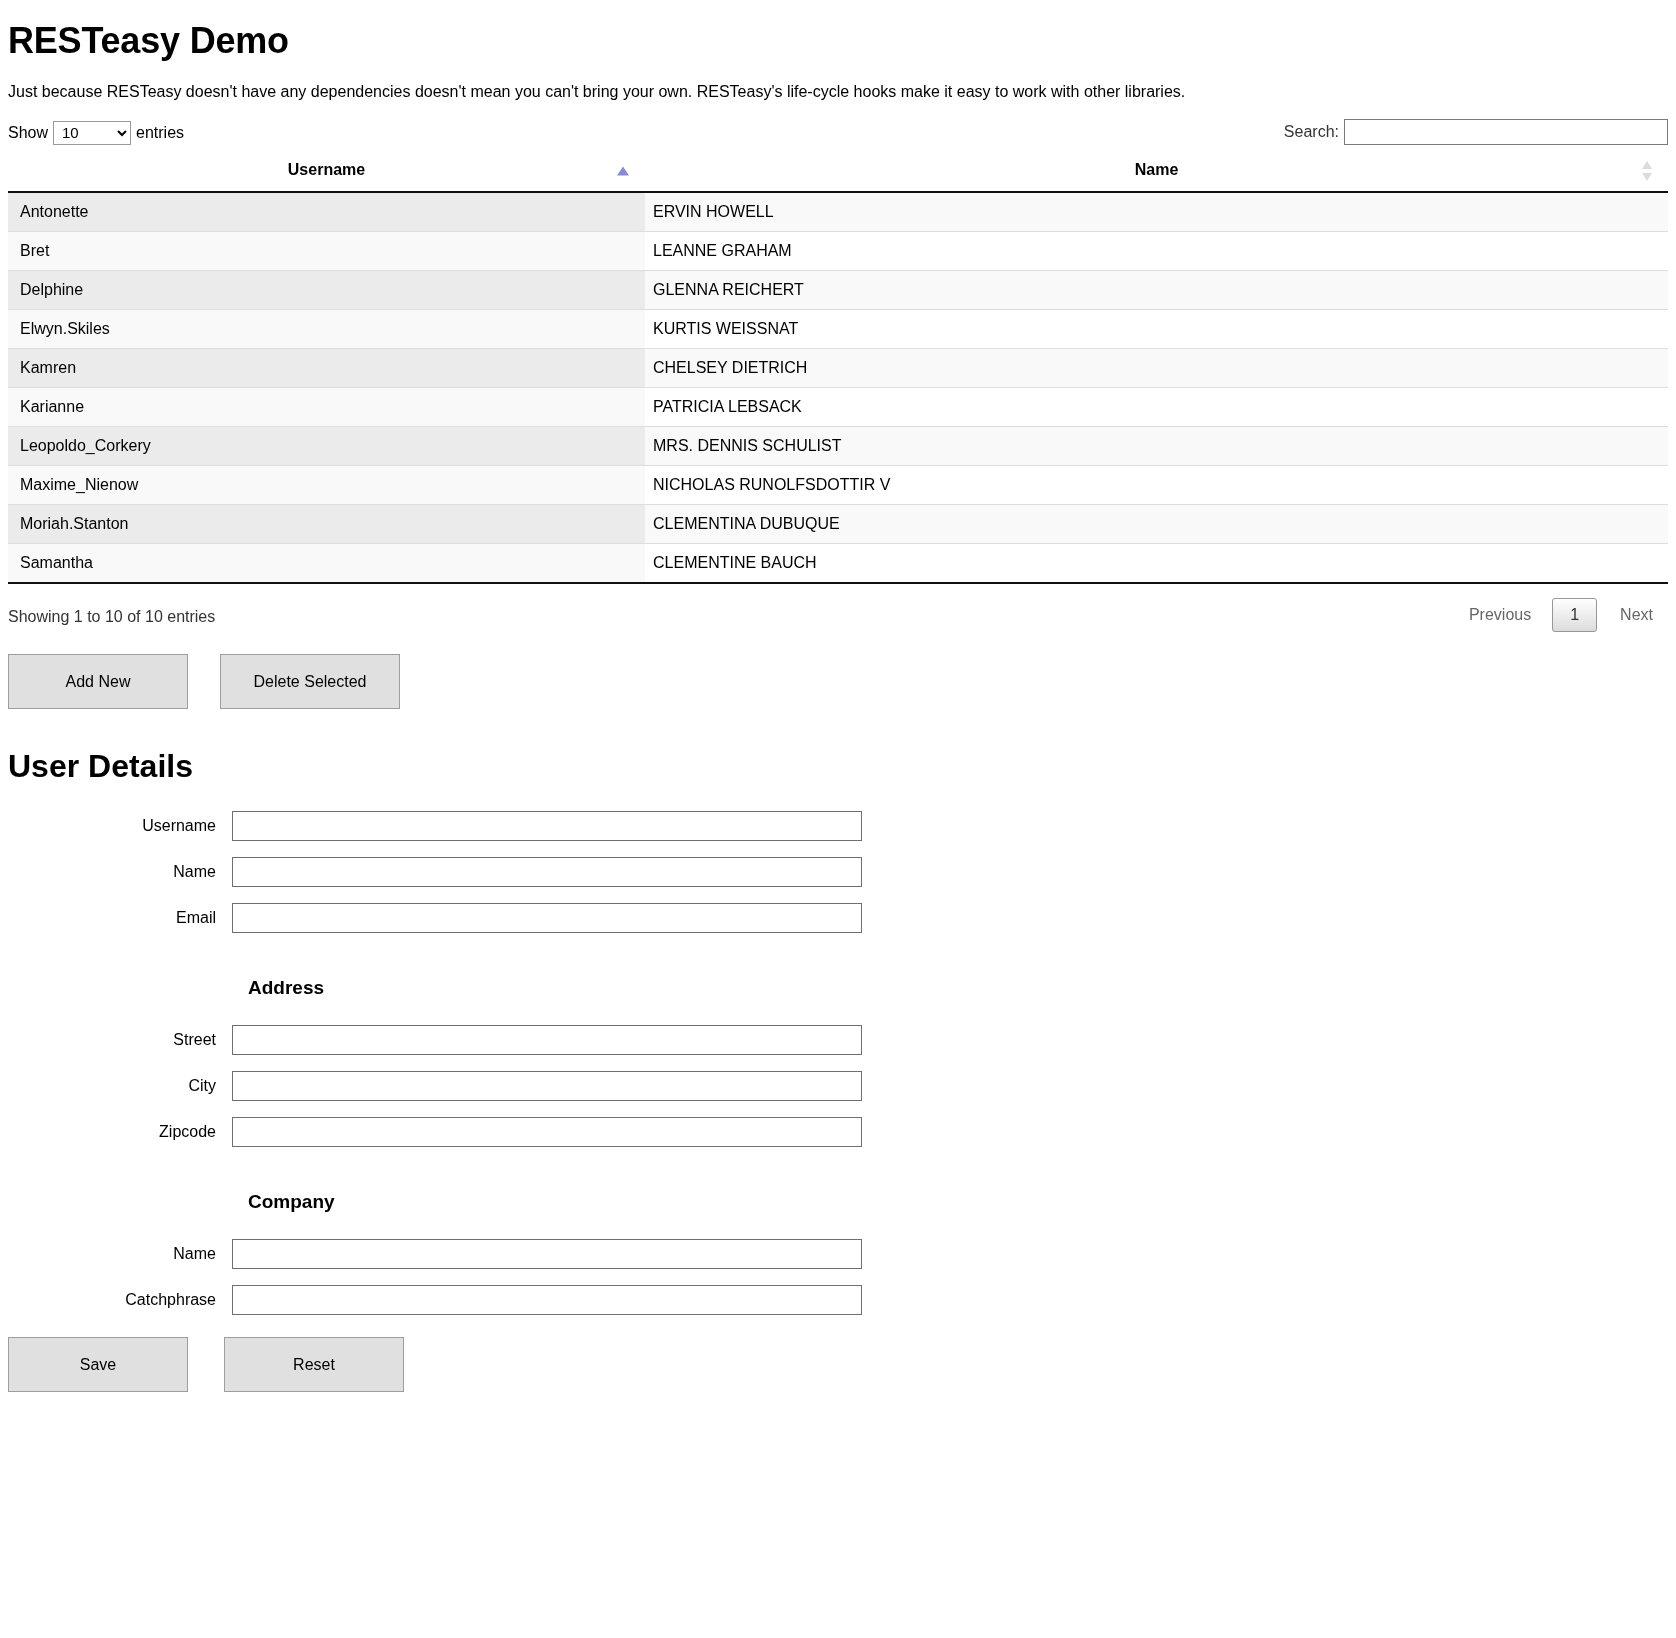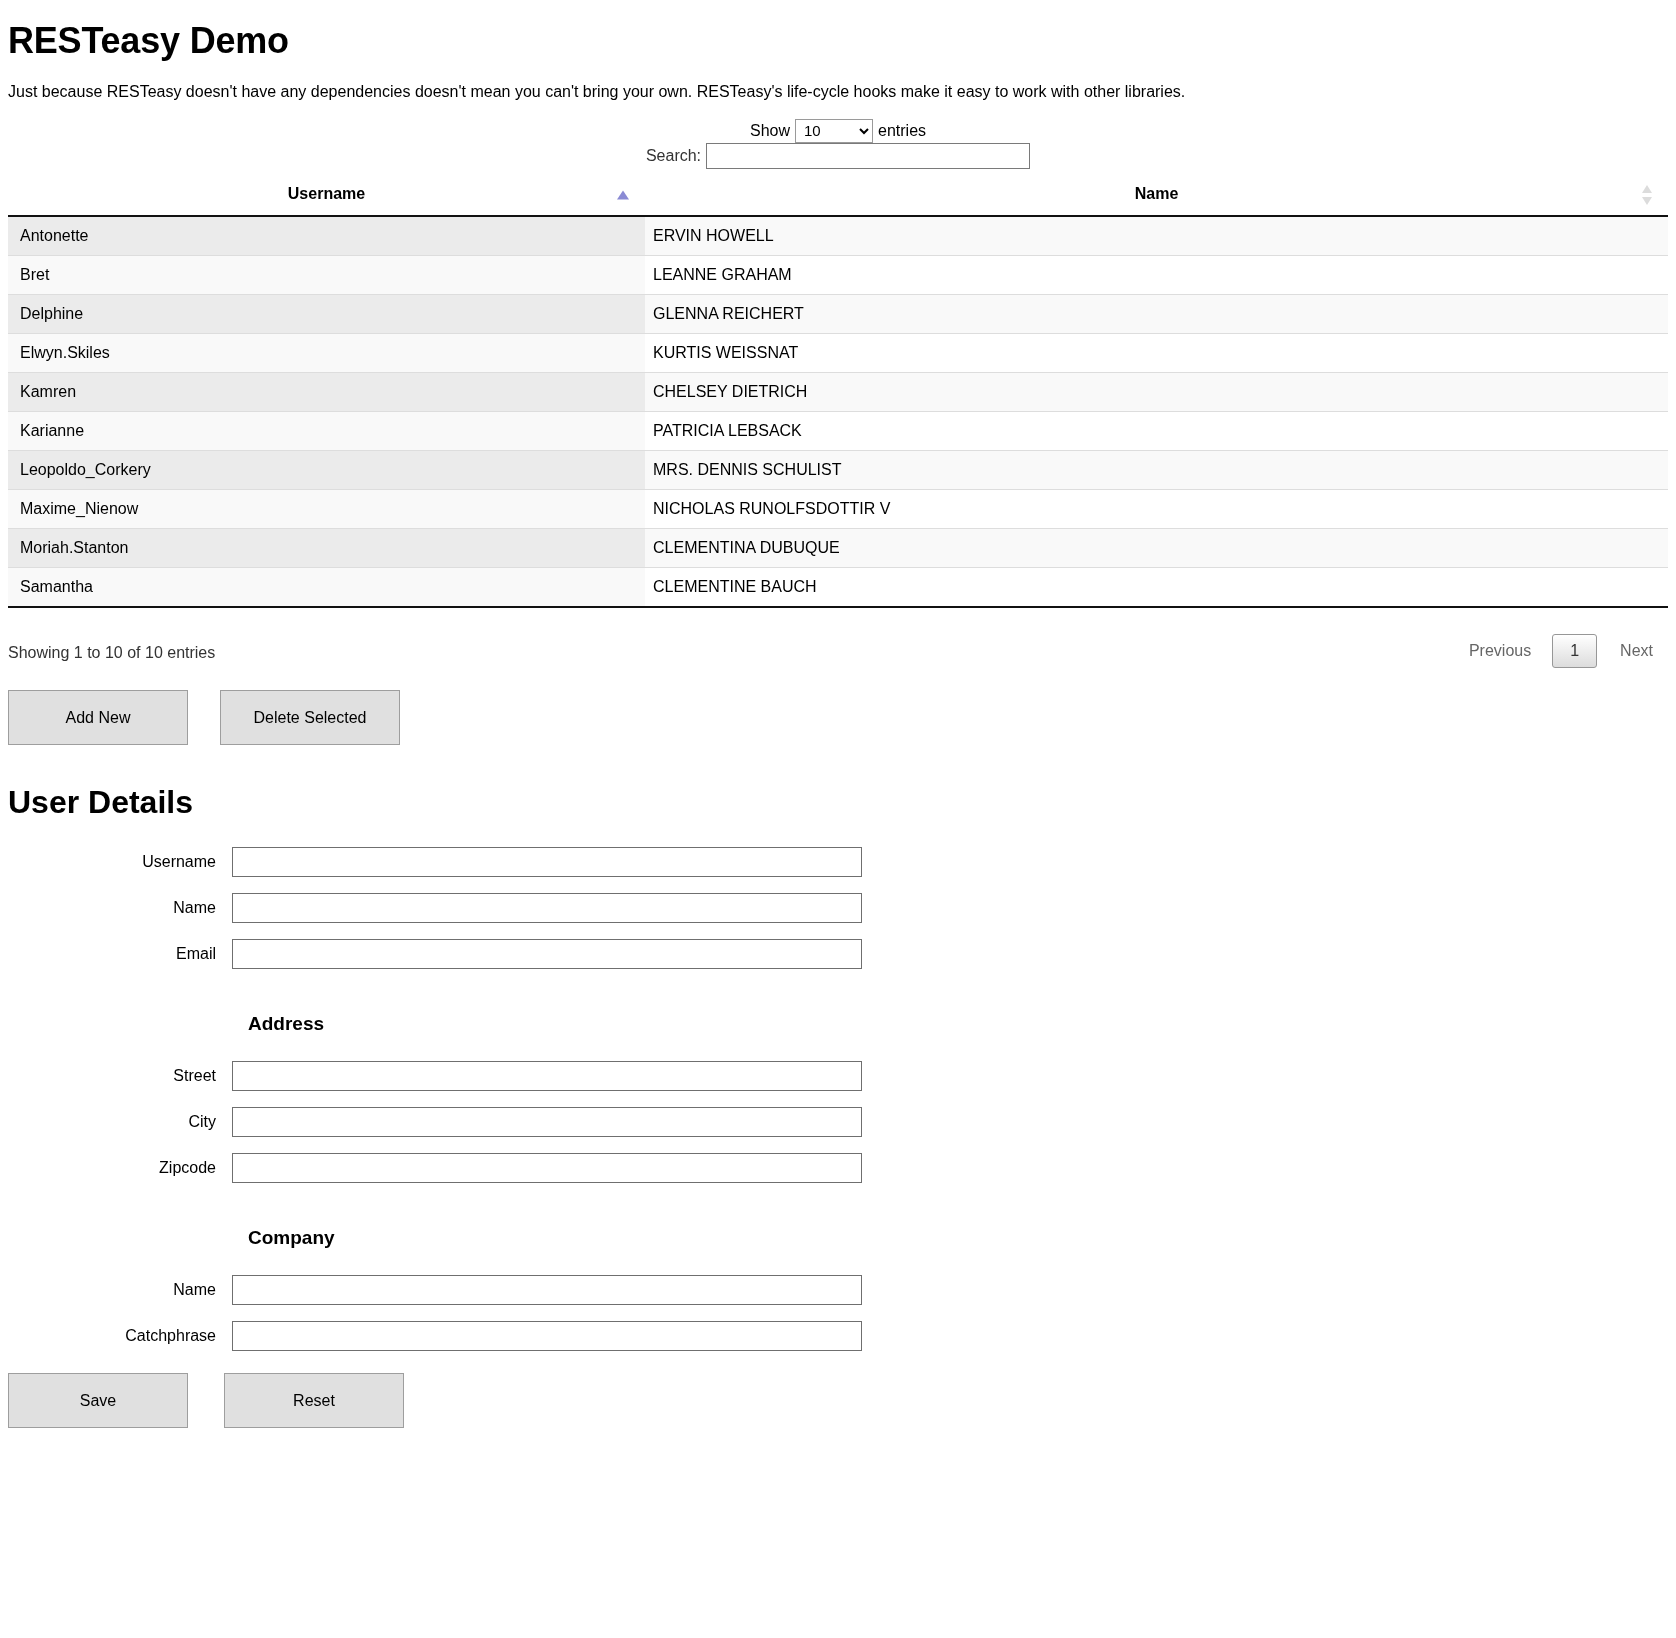--- a/index.html
+++ b/index.html
@@ -38,24 +38,23 @@
   p.intro {
     font-size: 16px;
     margin: 16px 0;
     line-height: 1.2;
   }
 
   
   .dt-top {
     display: flex;
     justify-content: space-between;
-    align-items: center;
+    align-items: flex-end;
     margin-top: 18px;
     margin-bottom: 6px;
-    flex-direction: column;
   }
   .dt-length, .dt-filter {
     font-size: 16px;
     color: #000;
     display: flex;
     align-items: center;
     gap: 5px;
   }
   .dt-length select {
     font-family: "Liberation Sans", sans-serif;
@@ -160,21 +159,20 @@
     height: 0;
     margin: 0;
   }
 
   
   .dt-bottom {
     display: flex;
     justify-content: space-between;
     align-items: center;
     padding-top: 14px;
-    margin-top: 12px;
   }
   .dt-info {
     font-size: 16px;
     color: #333333;
     padding-top: 4px;
   }
   .dt-paginate {
     display: flex;
     align-items: center;
   }

